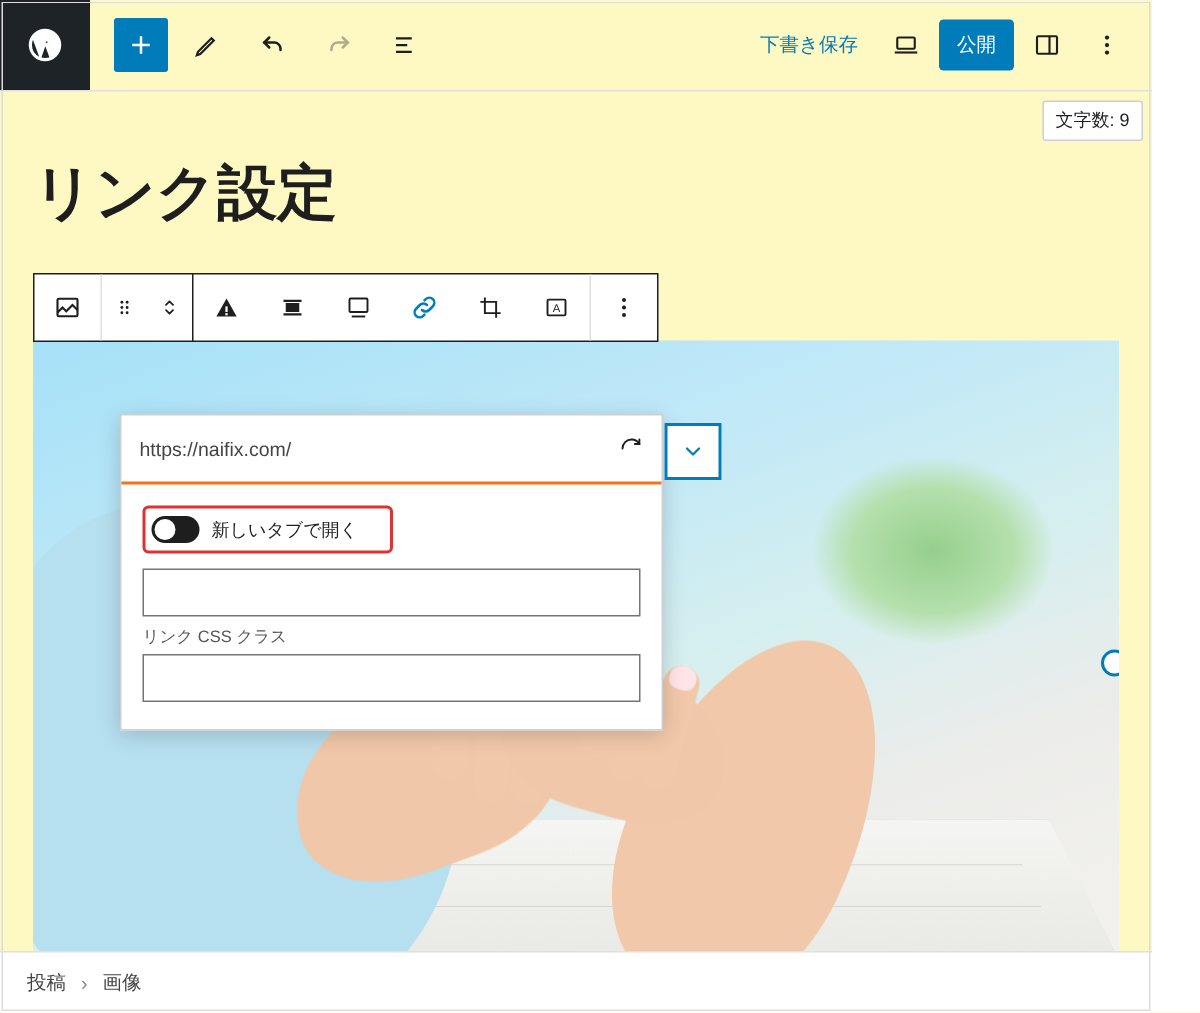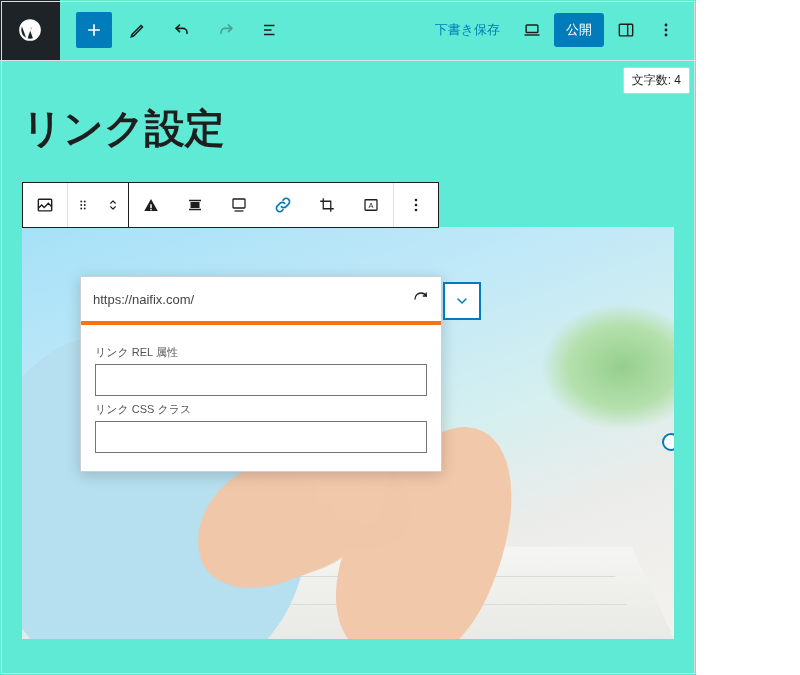--- a/index.html
+++ b/index.html
@@ -1,16 +1,16 @@
 <!DOCTYPE html>
 <html><head>
 <meta charset="utf-8">
 <style>
   html, body { margin: 0; padding: 0; font-family: -apple-system, BlinkMacSystemFont, "Segoe UI", "Hiragino Kaku Gothic ProN", Meiryo, sans-serif; font-size: 13px; color: #1e1e1e; }
-  .viewport { width: 696px; height: 675px; position: relative; overflow: hidden; background: #5eead4; box-sizing: border-box; }
+  .viewport { width: 768px; height: 675px; position: relative; overflow: hidden; background: #fef9c3; box-sizing: border-box; }
 
   
   .topbar { height: 60px; display: flex; align-items: center; border-bottom: 1px solid #e0e0e0; }
   .wp-logo { width: 60px; height: 60px; background: #1d2327; display: flex; align-items: center; justify-content: center; }
   .tb-left { display: flex; align-items: center; padding-left: 16px; gap: 8px; }
   .square-btn { width: 36px; height: 36px; display: flex; align-items: center; justify-content: center; border-radius: 2px; cursor: pointer; }
   .square-btn.blue { background: #007cba; color: #fff; }
   .tb-right { margin-left: auto; display: flex; align-items: center; gap: 4px; padding-right: 12px; }
   .linkish { color: #007cba; padding: 8px 10px; cursor: pointer; font-size: 13px; border-radius: 3px; }
   .publish-btn { background: #007cba; color: #fff; padding: 8px 12px; border-radius: 3px; cursor: pointer; font-size: 13px; }
@@ -74,21 +74,21 @@
   .tb-group { display:flex; border:1px solid #1e1e1e; background:#fff; height:46px; box-sizing:border-box; }
   .tb-group + .tb-group { margin-left:-1px; }
   .tb-btn { width:44px; height:44px; display:flex; align-items:center; justify-content:center; cursor:pointer; position:relative; }
   .tb-btn.sep { border-right:1px solid #e0e0e0; }
   .tb-btn.active svg { color:#007cba; }
   .tb-btn.active { color:#007cba; }
   .tb-textbtn { padding: 0 12px; height:44px; display:flex; align-items:center; font-size:13px; cursor:pointer; }
 
   
   .link-pop { position:absolute; left:80px; top:215px; width:360px; background:#fff; border:1px solid #ccd0d4; box-shadow:0 3px 14px rgba(0,0,0,.18); z-index:10; }
-  .url-row { height:44px; display:flex; align-items:center; border-bottom:4px solid #f97316; }
+  .url-row { height:44px; display:flex; align-items:center; border-bottom:2px solid #f97316; }
   .url-text { flex:1; padding-left:12px; font-size:13px; color:#444; white-space:nowrap; overflow:hidden; text-overflow:ellipsis; }
   .url-ic { width:40px; height:44px; display:flex; align-items:center; justify-content:center; cursor:pointer; }
   .chev-box { position:absolute; right:-40px; top:0; width:34px; height:34px; margin-top:5px; border:2px solid #007cba; display:flex; align-items:center; justify-content:center; background:#fff; cursor:pointer; }
   .adv { padding:14px 14px 18px 14px; }
   .opt-highlight { border:2px solid #d33; border-radius:4px; padding:5px 4px; display:flex; align-items:center; width:155px; margin-bottom:10px; }
   .toggle { position:relative; width:32px; height:18px; background:#1e1e1e; border-radius:10px; margin-right:8px; cursor:pointer; flex:0 0 auto;}
   .toggle::after { content:''; position:absolute; top:2px; left:2px; width:14px; height:14px; background:#fff; border-radius:50%; }
   .fld-label { font-size:11px; color:#555; margin:6px 0 4px 0; }
   .fld-input { width:100%; height:32px; border:1px solid #757575; box-sizing:border-box; padding:0 8px; font-size:13px; }
 
@@ -158,21 +158,21 @@
             <circle cx="12" cy="6" r="1.7"></circle>
             <circle cx="12" cy="12" r="1.7"></circle>
             <circle cx="12" cy="18" r="1.7"></circle>
           </svg>
     </div>
   </div>
 </div>
 
 <div class="canvas">
 
-  <div class="word-count">文字数: 4</div>
+  <div class="word-count">文字数: 9</div>
 
   <div class="title">リンク設定</div>
 
   <div class="blk-toolbar">
     <div class="tb-group">
       <div class="tb-btn sep">
         <svg width="20" height="20" viewBox="0 0 24 24" fill="none" stroke="#1e1e1e" stroke-width="1.7">
               <rect x="4" y="5" width="16" height="14" rx="1"></rect>
               <path d="M4 16l4-4 3 3 5-5 4 4"></path>
             </svg>
@@ -283,24 +283,32 @@
               <path d="M19 4v4h-4"></path>
             </svg>
       </div>
     </div>
     <div class="chev-box">
       <svg width="16" height="16" viewBox="0 0 24 24" fill="none" stroke="#007cba" stroke-width="2.2" stroke-linecap="round" stroke-linejoin="round">
             <path d="M6 9l6 6 6-6"></path>
           </svg>
     </div>
     <div class="adv">
-      <div class="fld-label">リンク REL 属性</div>
+      <div class="opt-highlight">
+        <div class="toggle"></div>
+        <span style="font-size:12px;">新しいタブで開く</span>
+      </div>
       <input class="fld-input" value="" style="">
       <div class="fld-label" style="">リンク CSS クラス</div>
       <input class="fld-input" value="" style="">
     </div>
   </div>
 
 </div>
 
+<div class="footer">
+  <span class="crumb">投稿</span>
+  <span class="chev">›</span>
+  <span class="crumb">画像</span>
+</div>
 
 <div class="border"></div>
 </div>
 
 </body></html>

